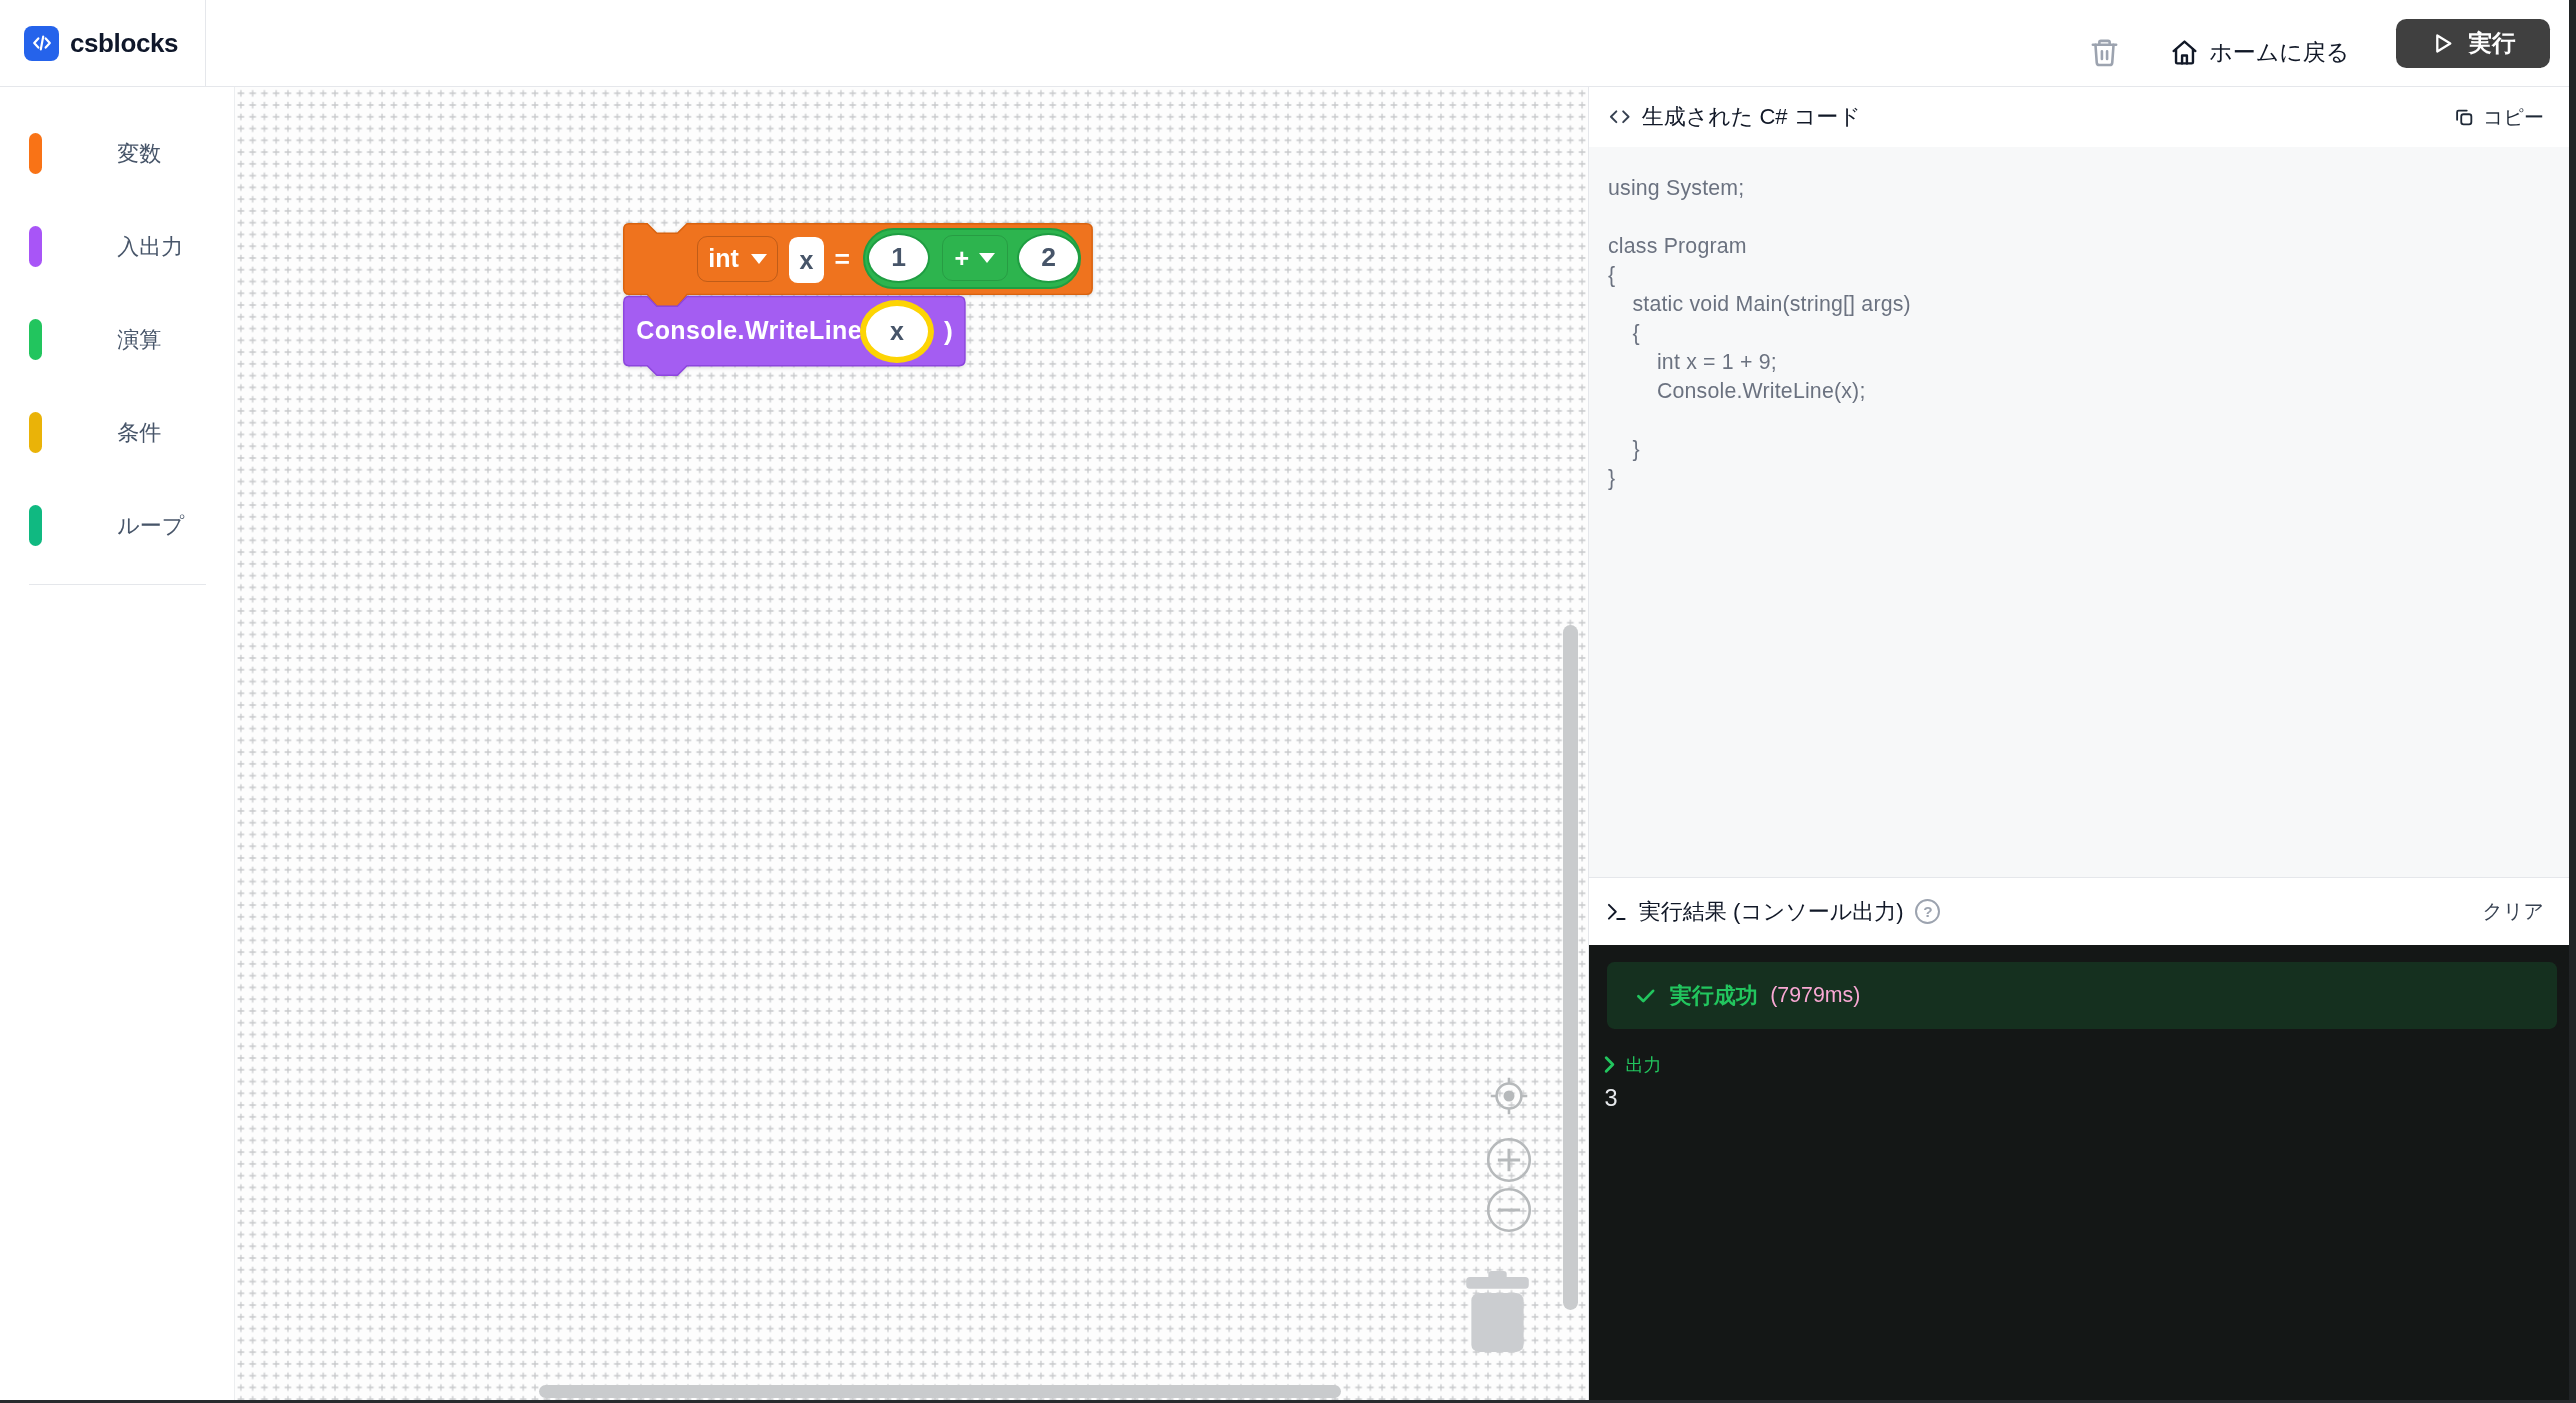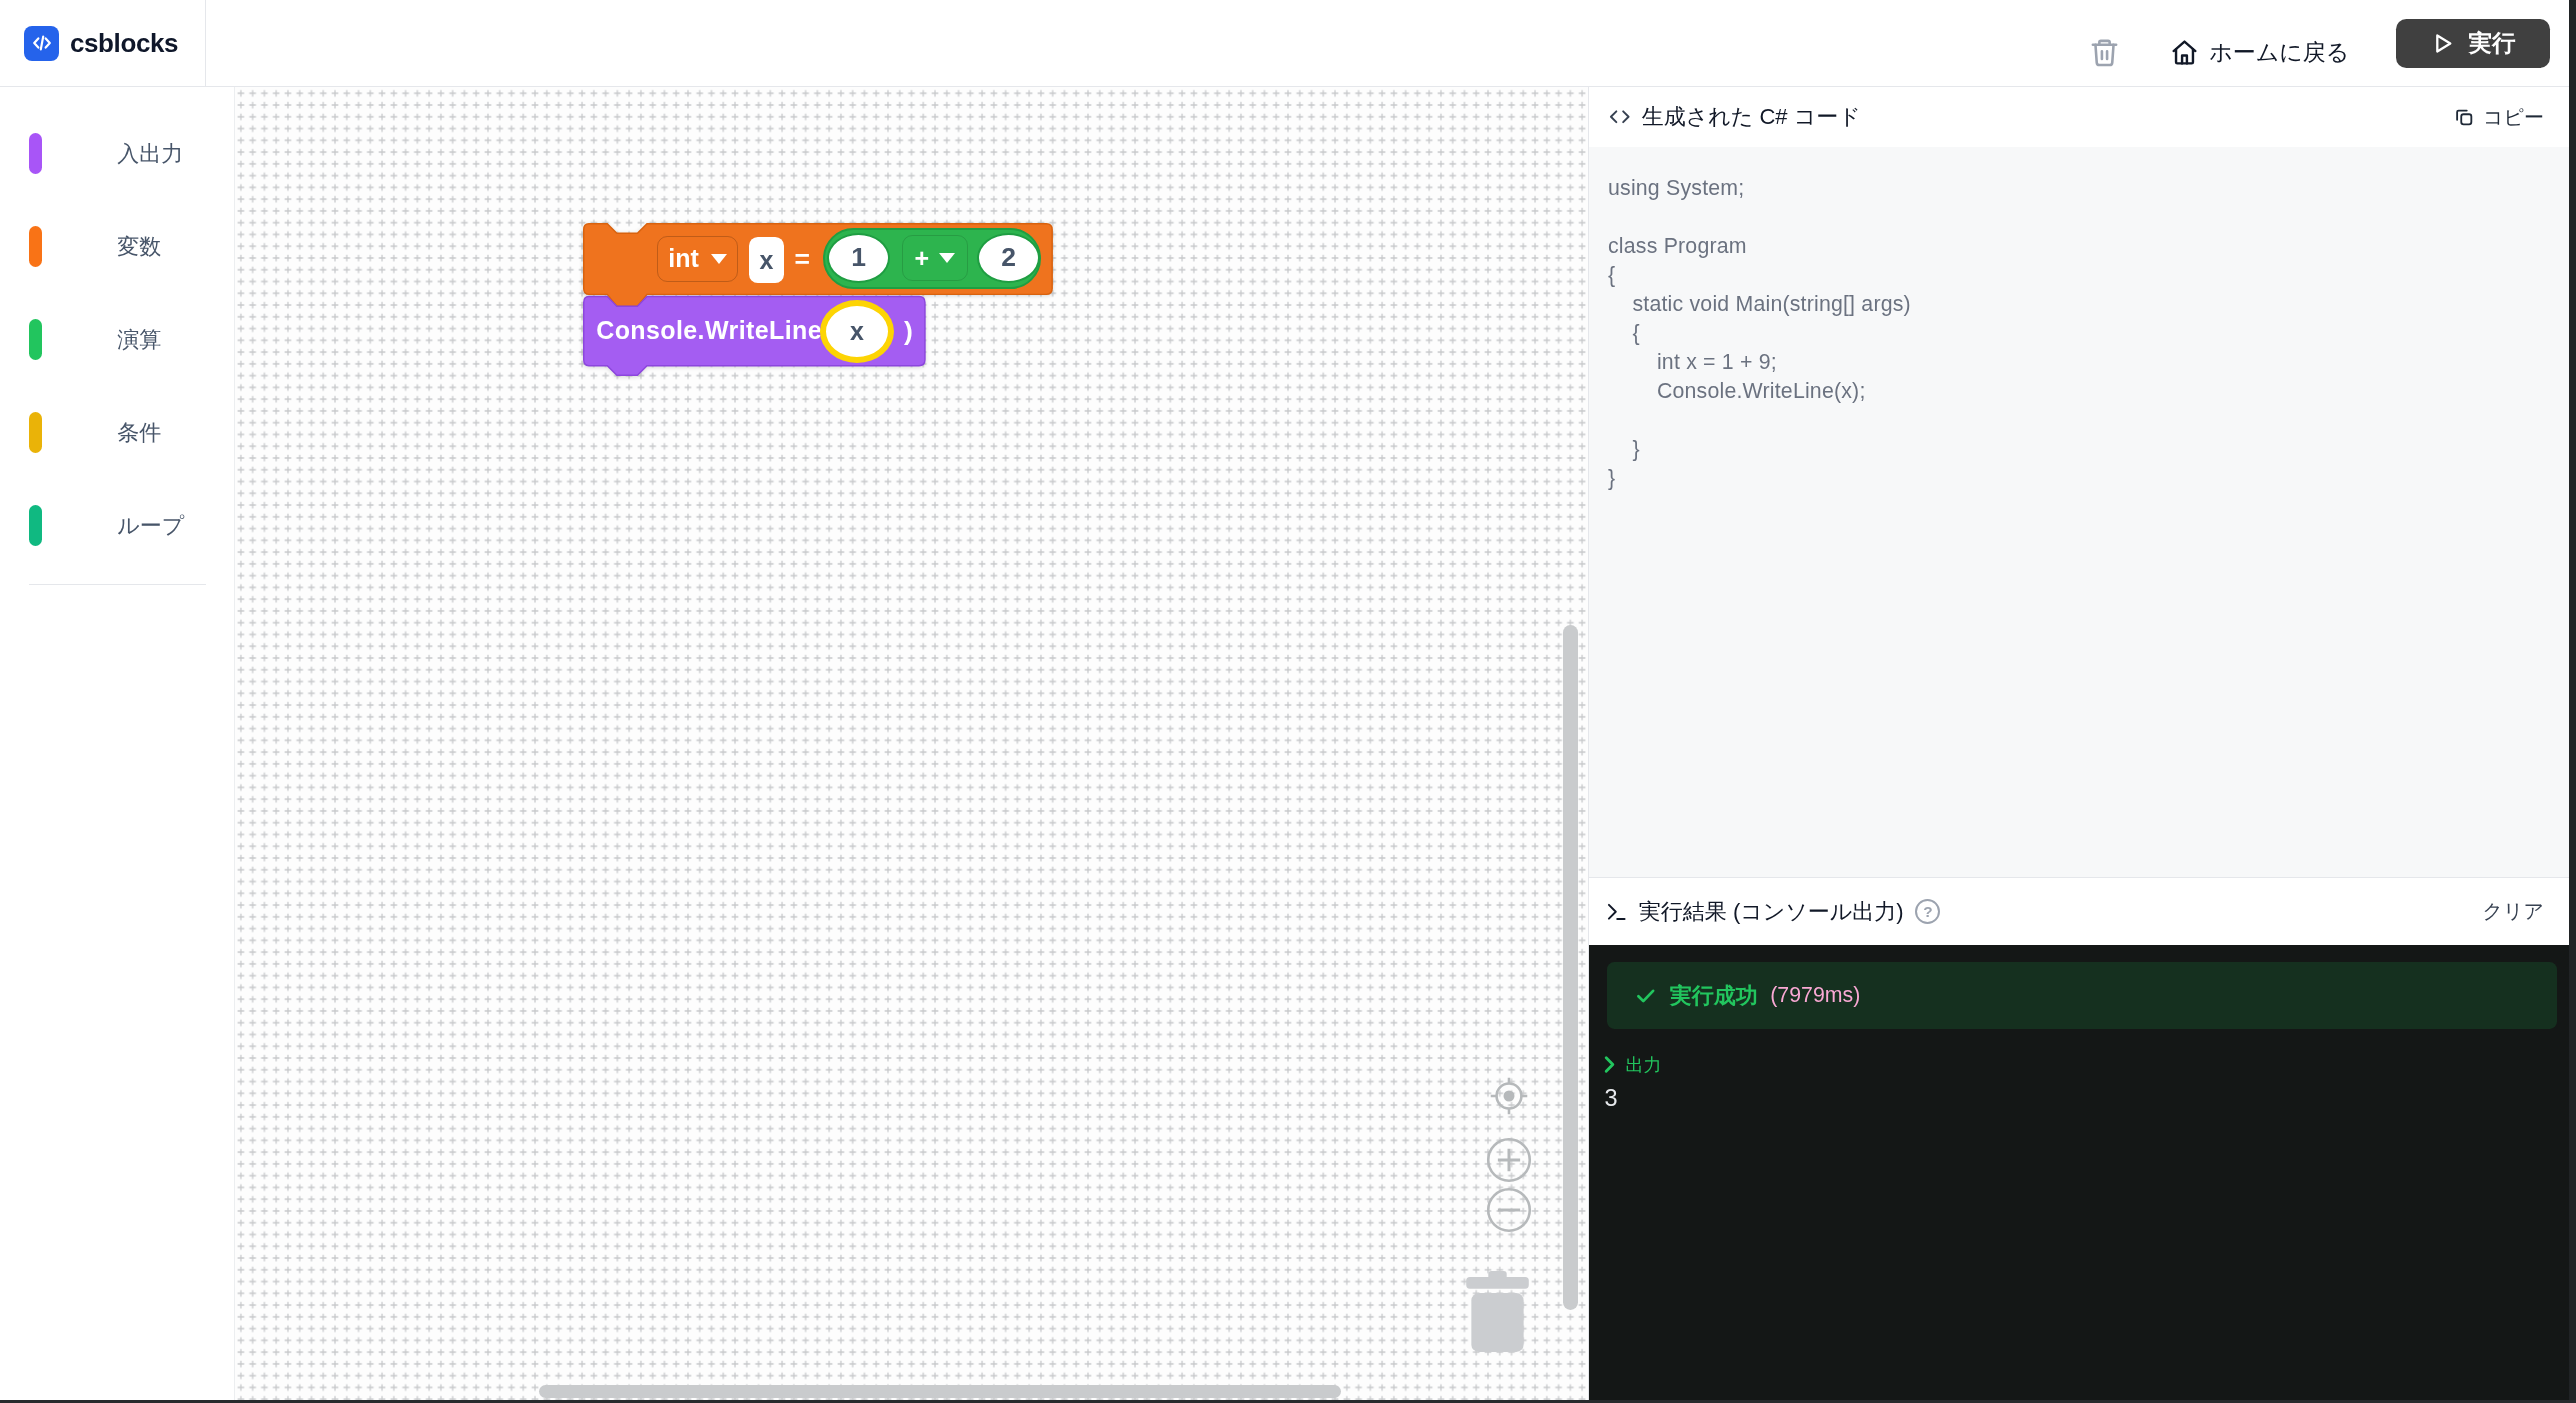--- a/index.html
+++ b/index.html
@@ -33,21 +33,21 @@
   .cat-label { margin-left:75px; font-size:22px; font-weight:500; color:#475569; }
   .bar-io{background:#a855f7}.bar-var{background:#f97316}.bar-op{background:#22c55e}
   .bar-str{background:#3b82f6}.bar-cond{background:#eab308}.bar-loop{background:#10b981}
   .sidebar-divider { height:1.5px; background:#e5e7eb; margin:11.8px 28px 0 29px; }
 
   
   .canvas { position:relative; width:1353px; height:1317px; background:#fdfdfd; overflow:hidden; }
   .dots { position:absolute; inset:0; }
 
   
-  .blocks { position:absolute; left:348px; top:136px; width:478px; height:156px; }
+  .blocks { position:absolute; left:388px; top:136px; width:478px; height:156px; }
   .blocks-svg { position:absolute; inset:0; overflow:visible; filter:drop-shadow(0 1.5px 2.2px rgba(0,0,0,0.15)); }
   .blk-el { position:absolute; display:flex; align-items:center; justify-content:center; }
   .dd { border:1.5px solid rgba(0,0,0,0.2); border-radius:10.3px; color:#fff; font-weight:700;
         font-size:25px; gap:11.8px; cursor:pointer; }
   .int-dd { left:74px; top:12.5px; width:81px; height:46px; }
   .caret { width:0; height:0; border-left:8px solid transparent; border-right:8px solid transparent;
            border-top:10.3px solid #fff; }
   .x-field { left:166px; top:14px; width:35px; height:46px; background:#fff; border-radius:8.8px;
              color:#475569; font-size:25px; font-weight:700; cursor:text; }
   .eq { left:209px; top:13.2px; width:20.6px; height:46px; color:#fff; font-size:26.5px; font-weight:700; }
@@ -145,26 +145,26 @@
         </svg>
         <span>実行</span>
       </button>
     </div>
   </header>
 
   <div class="main">
 
     <aside class="sidebar">
       <div class="cat">
+        <span class="cat-bar bar-var"></span>
+        <span class="cat-label">変数</span>
+      </div>
+      <div class="cat">
         <span class="cat-bar bar-io"></span>
         <span class="cat-label">入出力</span>
-      </div>
-      <div class="cat">
-        <span class="cat-bar bar-var"></span>
-        <span class="cat-label">変数</span>
       </div>
       <div class="cat">
         <span class="cat-bar bar-op"></span>
         <span class="cat-label">演算</span>
       </div>
       <div class="cat">
         <span class="cat-bar bar-cond"></span>
         <span class="cat-label">条件</span>
       </div>
       <div class="cat">

